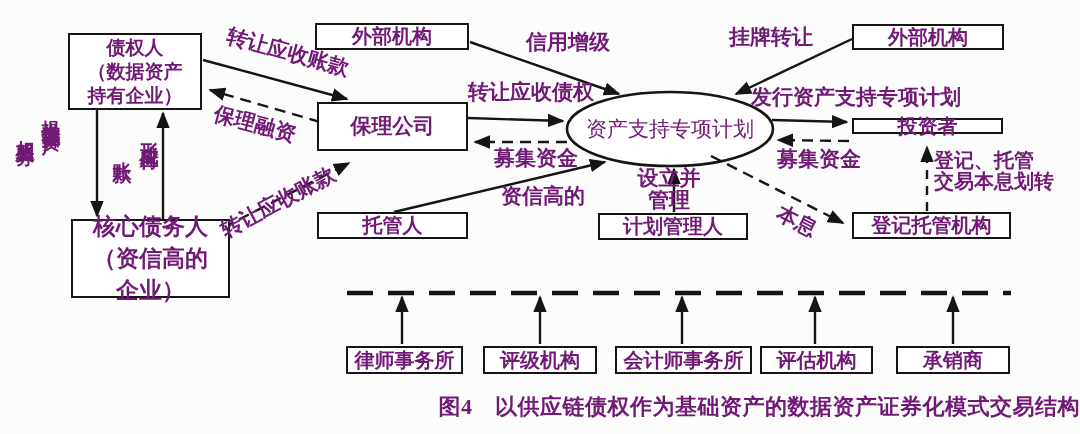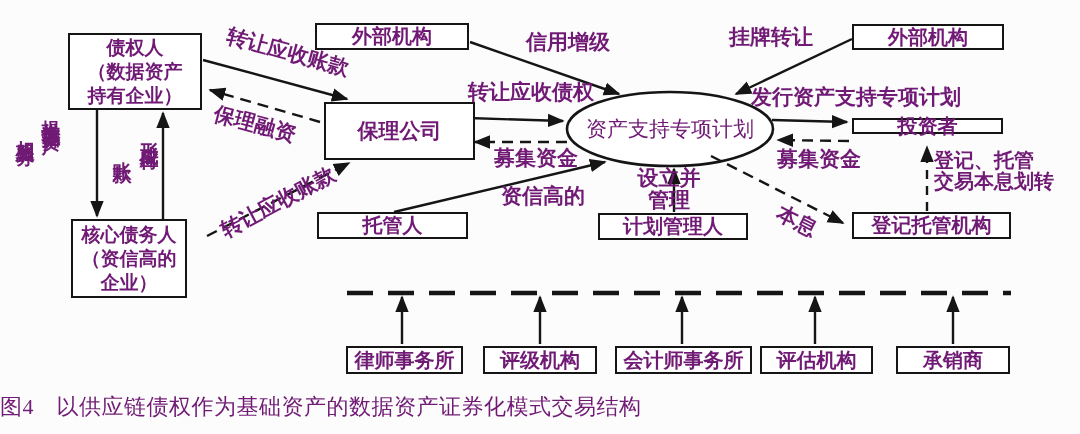--- a/index.html
+++ b/index.html
@@ -20,22 +20,22 @@
   .lbl.small{font-size:20px;}
   .lbl.topleftnote{line-height:21px;transform:none;text-align:left;}
   .vtext{
     position:absolute;writing-mode:vertical-rl;text-orientation:upright;
     font-weight:700;font-size:19px;letter-spacing:3px;
   }
   .spv-label{
     position:absolute;transform:translate(-50%,-50%);font-weight:400;font-size:21px;white-space:nowrap;
   }
   .caption{
-    position:absolute;left:0;right:0;top:392px;text-align:left;
-    font-weight:400;font-size:22px;letter-spacing:.5px;
+    position:absolute;left:0;right:0;top:392px;text-align:right;
+    font-weight:700;font-size:22px;letter-spacing:.5px;
   }
 </style>
 </head>
 <body>
 
 <div class="stage">
 
   <svg class="wires" viewBox="0 0 1080 434">
     <defs>
       <marker id="ah" viewBox="0 0 10 8" refX="9" refY="4" markerWidth="7" markerHeight="6" orient="auto-start-reverse">
@@ -83,26 +83,26 @@
       <line x1="815" y1="344" x2="815" y2="297" marker-end="url(#ah)"></line>
       <line x1="953" y1="344" x2="953" y2="297" marker-end="url(#ah)"></line>
     </g>
   </svg>
 
   <div class="box" style="left:68px;top:33px;width:134px;height:77px;font-size:19px;line-height:24px">债权人
 （数据资产
 持有企业）</div>
   <div class="box" style="left:315px;top:23px;width:154px;height:27px">外部机构</div>
   <div class="box" style="left:852px;top:24px;width:152px;height:26px">外部机构</div>
-  <div class="box" style="left:324px;top:102px;width:151px;height:58px;font-size:21px">保理公司</div>
+  <div class="box" style="left:317px;top:102px;width:151px;height:49px;font-size:21px">保理公司</div>
   <div class="box" style="left:598px;top:213px;width:150px;height:27px">计划管理人</div>
   <div class="box" style="left:317px;top:212px;width:151px;height:27px">托管人</div>
   <div class="box" style="left:852px;top:118px;width:151px;height:16px">投资者</div>
   <div class="box" style="left:852px;top:212px;width:159px;height:27px">登记托管机构</div>
-  <div class="box" style="left:71px;top:219px;width:116px;height:79px;font-size:19px;line-height:24px">核心债务人
+  <div class="box" style="left:71px;top:219px;width:159px;height:79px;font-size:23px;line-height:32px">核心债务人
 （资信高的
 企业）</div>
   <div class="box" style="left:483px;top:346px;width:114px;height:28px">评级机构</div>
   <div class="box" style="left:346px;top:346px;width:117px;height:28px">律师事务所</div>
   <div class="box" style="left:615px;top:346px;width:137px;height:28px">会计师事务所</div>
   <div class="box" style="left:760px;top:346px;width:113px;height:28px">评估机构</div>
   <div class="box" style="left:896px;top:346px;width:114px;height:28px">承销商</div>
 
   <div class="spv-label" style="left:670px;top:129px">资产支持专项计划</div>
 

